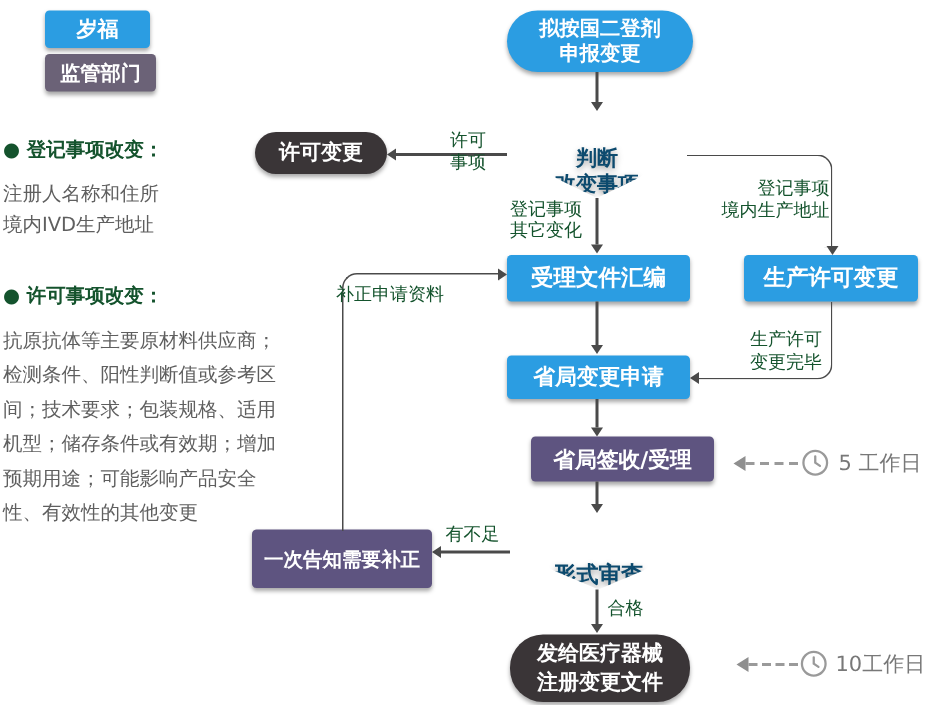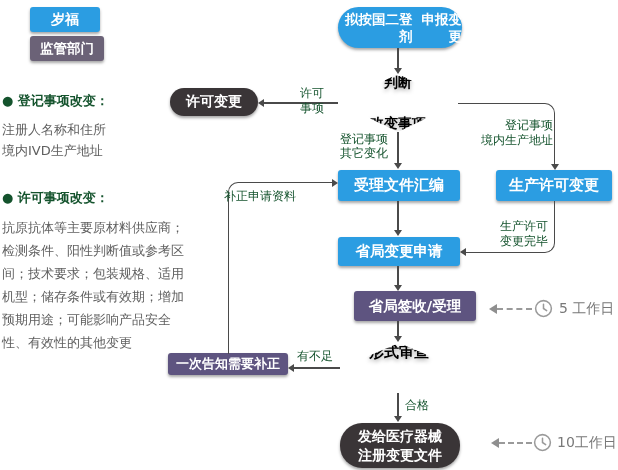--- a/index.html
+++ b/index.html
@@ -7,22 +7,22 @@
     font-family:"DejaVu Sans","Liberation Sans",sans-serif;}
   .abs{position:absolute;}
   .node{position:absolute;display:flex;align-items:center;justify-content:center;
     color:#fff;font-weight:bold;text-align:right;box-shadow:0 2px 3px rgba(0,0,0,.35);}
   .node.blue{background:#2b9de2;}
   .node.purple{background:#5e5480;}
   .node.purple-light{background:#6b6277;}
   .node.dark{background:#3a3537;}
   .stadium{border-radius:22px;}
   .rectangle{border-radius:3px;}
-  .diamond{position:absolute;display:flex;flex-direction:column;align-items:center;justify-content:space-between;
-    color:#000000;font-weight:bold;text-align:center;
+  .diamond{position:absolute;display:flex;flex-direction:column;align-items:center;justify-content:flex-end;
+    color:#0c4a6e;font-weight:bold;text-align:center;
     clip-path:polygon(50% 0,100% 50%,50% 100%,0 50%);
     filter:drop-shadow(0 2px 2px rgba(0,0,0,.35));}
   .v-line{position:absolute;width:1.5px;background:#4a4a4a;}
   .h-line{position:absolute;height:1.5px;background:#4a4a4a;}
   .corner{position:absolute;border:0 solid #4a4a4a;background:transparent;}
   .arrow-down{position:absolute;width:0;height:0;border-left:4px solid transparent;
     border-right:4px solid transparent;border-top:6px solid #4a4a4a;}
   .arrow-left{position:absolute;width:0;height:0;border-top:4px solid transparent;
     border-bottom:4px solid transparent;border-right:6px solid #4a4a4a;}
   .arrow-right{position:absolute;width:0;height:0;border-top:4px solid transparent;
@@ -57,21 +57,21 @@
   <div class="note" style="left:2px;top:186px;width:190px;line-height:23px;">
     <div class="heading">● 许可事项改变：</div>
     <div class="line">抗原抗体等主要原材料供应商；</div>
     <div class="line">检测条件、阳性判断值或参考区</div>
     <div class="line">间；技术要求；包装规格、适用</div>
     <div class="line">机型；储存条件或有效期；增加</div>
     <div class="line">预期用途；可能影响产品安全</div>
     <div class="line">性、有效性的其他变更</div>
   </div>
 
-  <div class="node blue stadium" style="left:338px;top:7px;width:124px;height:41px;font-size:13.5px;line-height:17px;flex-direction:row;">
+  <div class="node blue stadium" style="left:338px;top:7px;width:124px;height:41px;font-size:13.5px;line-height:17px;flex-direction:column;">
     <div>拟按国二登剂</div>
     <div>申报变更</div>
   </div>
 
   <div class="v-line" style="left:397px;top:48px;height:20px;"></div>
   <div class="arrow-down" style="left:394px;top:68px;"></div>
 
   <div class="diamond blue" style="left:338px;top:74px;width:120px;height:58px;font-size:14px;line-height:17px;">
     <div>判断</div>
     <div>改变事项</div>
@@ -143,21 +143,21 @@
   <div class="arrow-down" style="left:394px;top:336px;"></div>
 
   <div class="diamond purple" style="left:340px;top:343px;width:118px;height:50px;font-size:15px;">
     <div>形式审查</div>
   </div>
 
   <div class="h-line" style="left:294px;top:367px;width:46px;"></div>
   <div class="arrow-left" style="left:288px;top:364px;"></div>
   <div class="edge-label" style="left:297px;top:349px;">有不足</div>
 
-  <div class="node purple rectangle" style="left:168px;top:353px;width:120px;height:22px;font-size:13px;">
+  <div class="node purple rectangle" style="left:168px;top:353px;width:120px;height:39px;font-size:13px;">
     <span>一次告知需要补正</span>
   </div>
 
   <div class="corner" style="left:228px;top:182px;width:104px;height:171px;border-left-width:1.5px;border-top-width:1.5px;border-top-left-radius:10px;"></div>
   <div class="arrow-right" style="left:332px;top:179px;"></div>
   <div class="edge-label" style="left:224px;top:189px;">补正申请资料</div>
 
   <div class="v-line" style="left:397px;top:393px;height:23px;"></div>
   <div class="arrow-down" style="left:394px;top:416px;"></div>
   <div class="edge-label" style="left:405px;top:398px;">合格</div>

